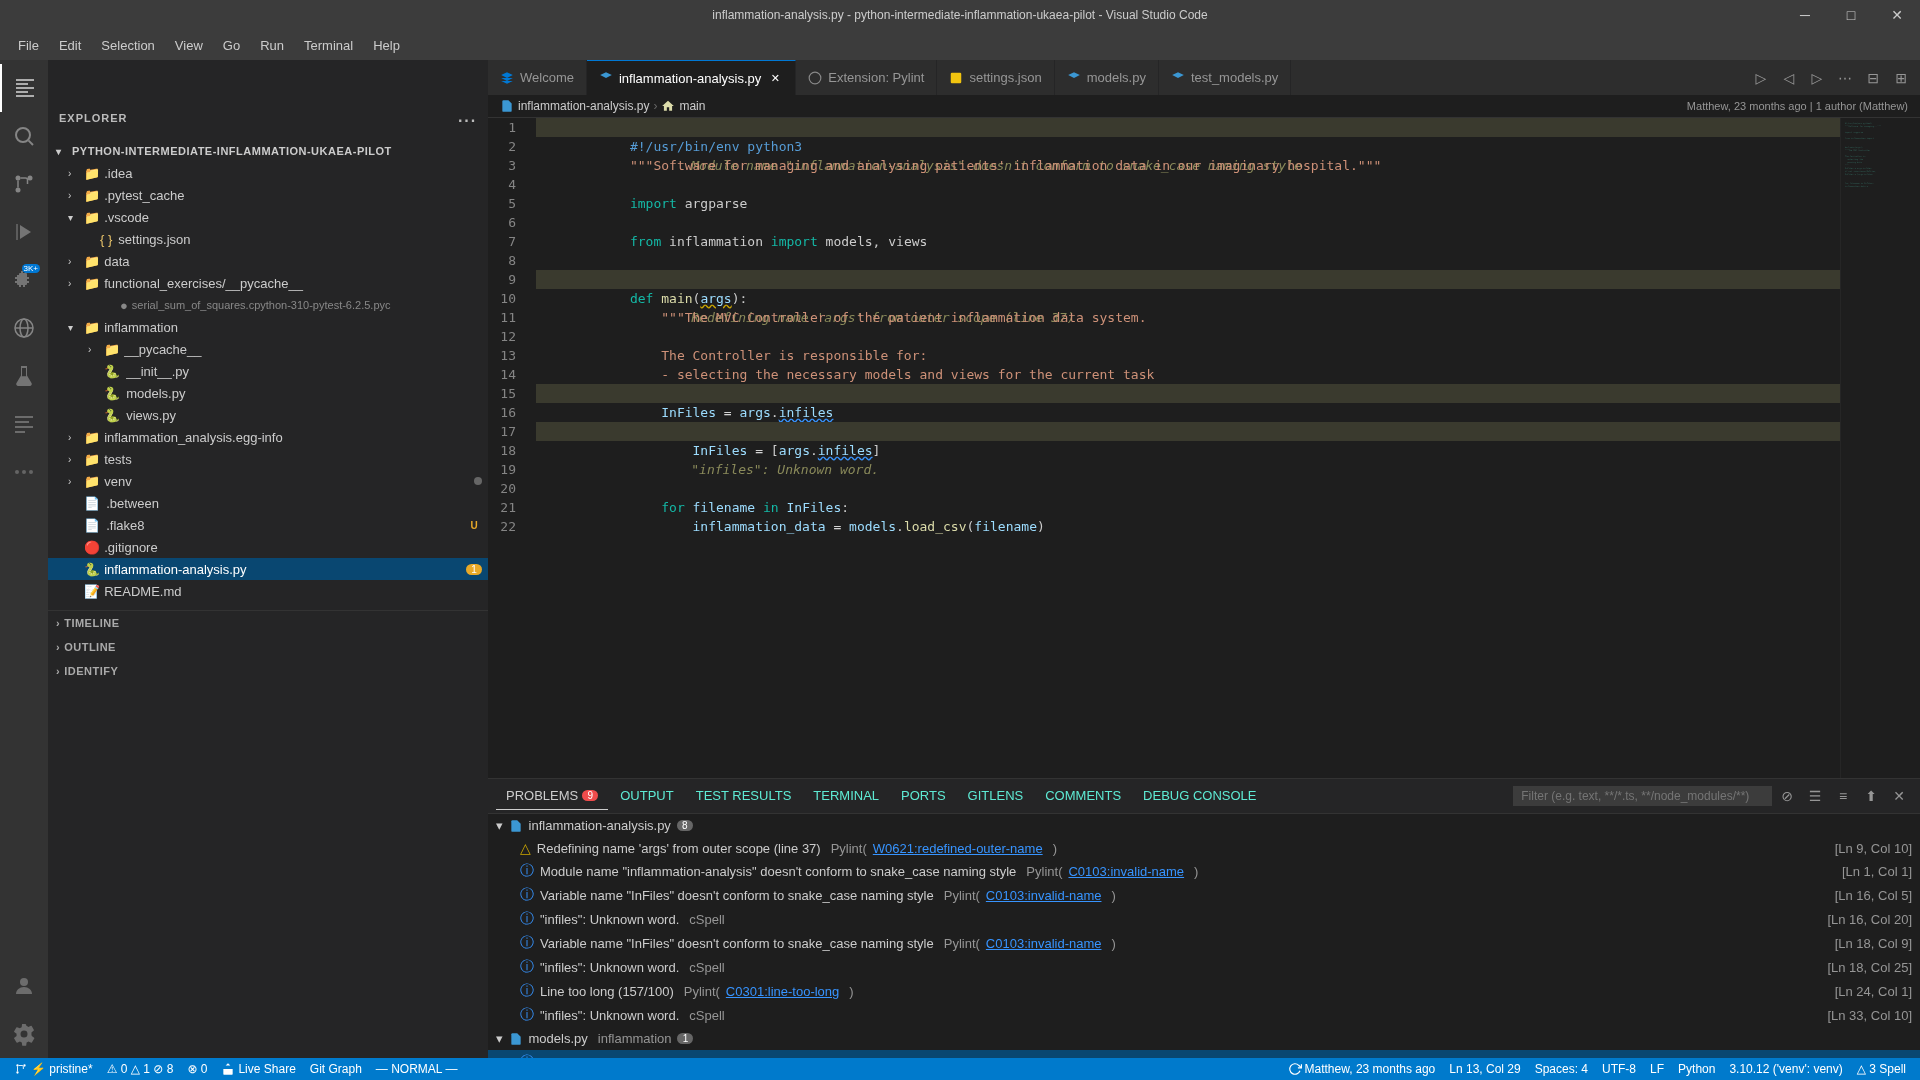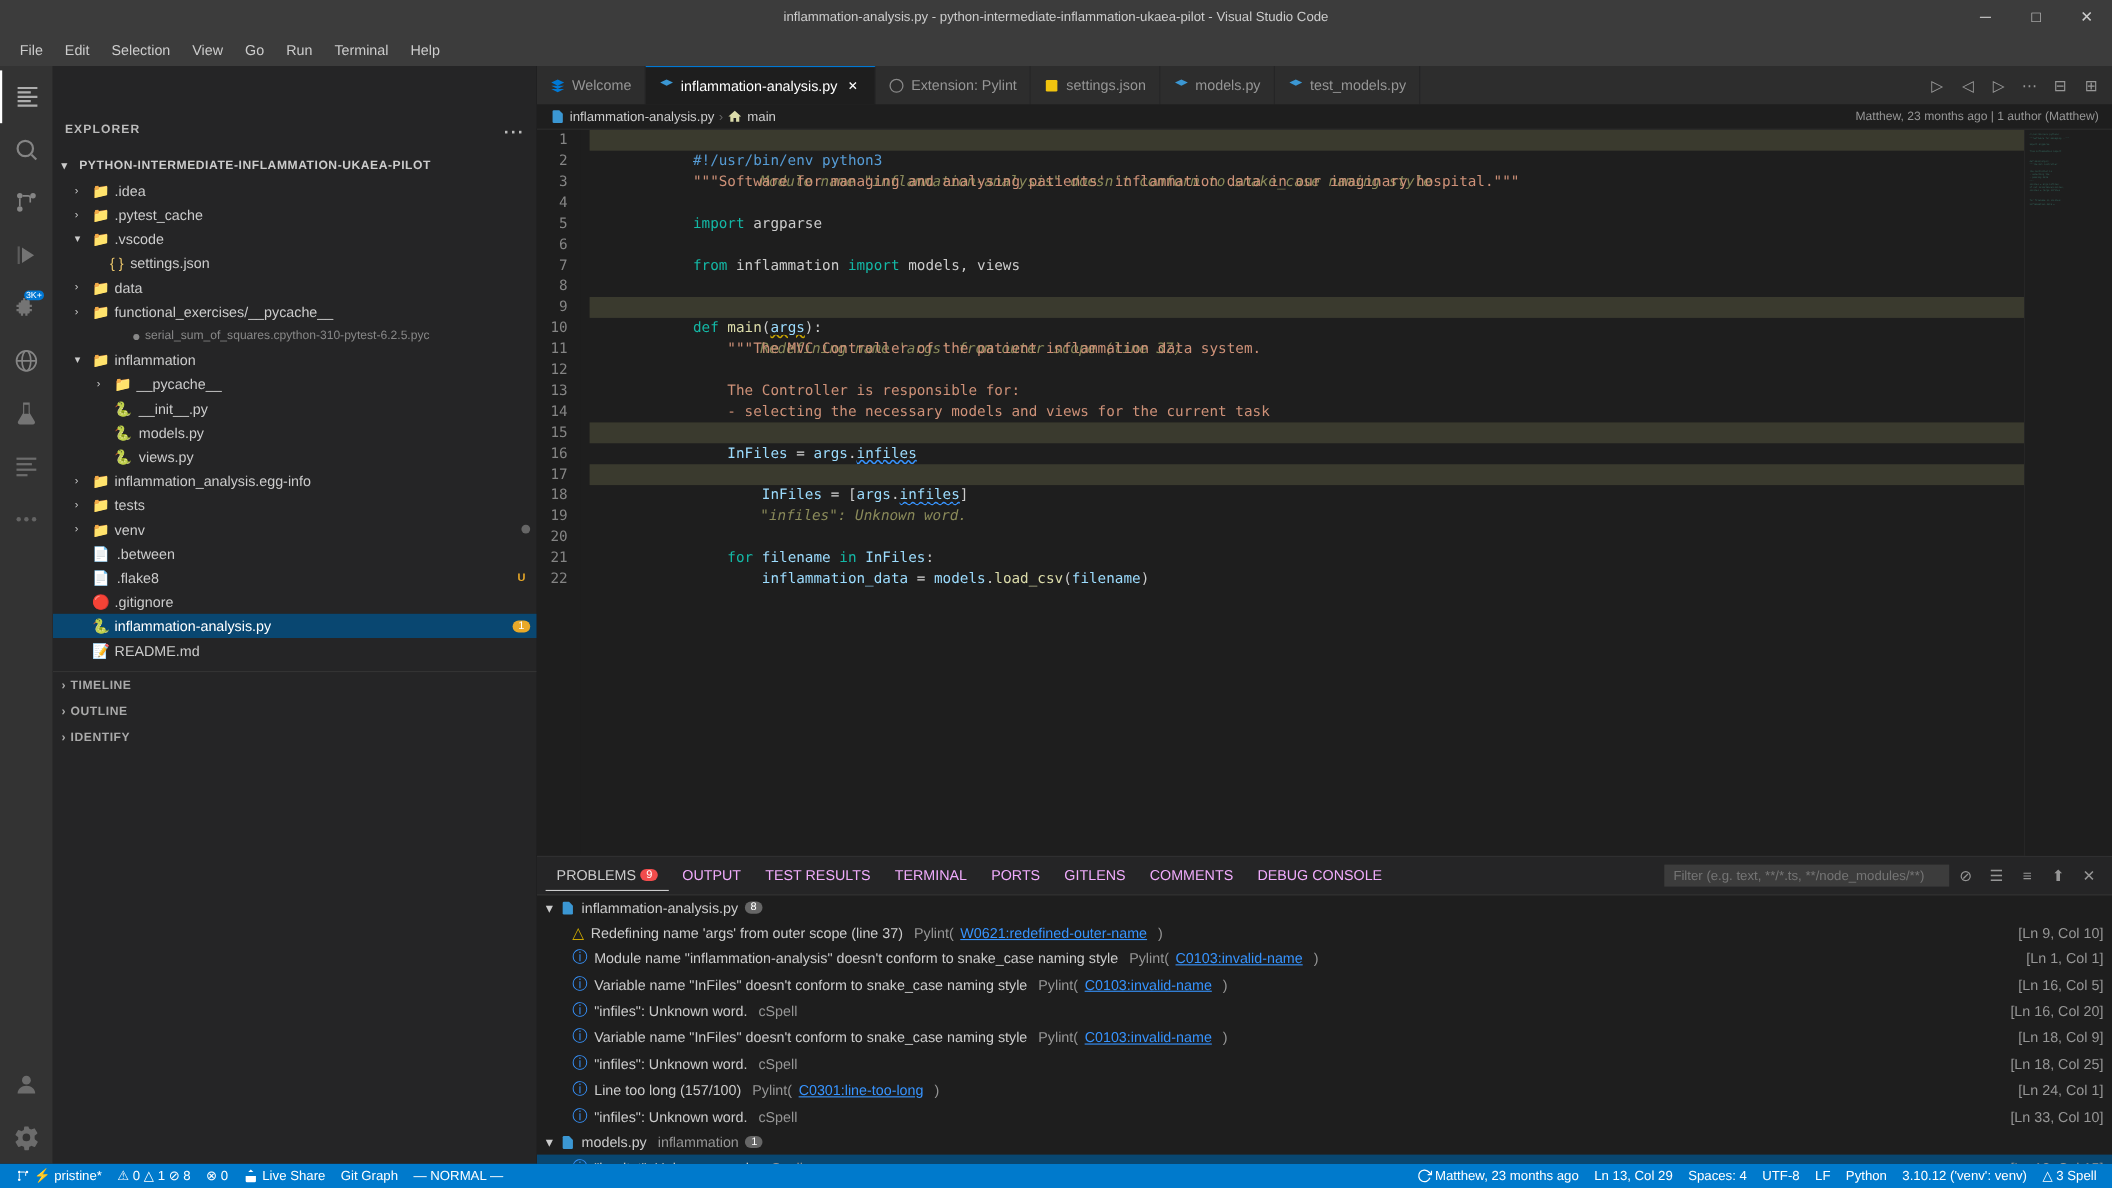--- a/index.html
+++ b/index.html
@@ -70,21 +70,21 @@
     .fn { color: #dcdcaa; }
     .builtin { color: #4ec9b0; }
     .hint-text { color: #8a8a5a; font-style: italic; margin-left: 30px; }
 
     
     #minimap { width: 80px; background: #1e1e1e; border-left: 1px solid #333; flex-shrink: 0; }
 
     
     #problems-panel { height: 280px; background: #1e1e1e; border-top: 1px solid #333; display: flex; flex-direction: column; flex-shrink: 0; }
     #panel-tabs { display: flex; align-items: center; background: #252526; height: 35px; border-bottom: 1px solid #333; padding: 0 8px; gap: 2px; }
-    .panel-tab { padding: 6px 10px; cursor: pointer; color: #f0abfc; font-size: 13px; display: flex; align-items: center; gap: 4px; border-bottom: 1px solid transparent; }
+    .panel-tab { padding: 6px 10px; cursor: pointer; color: #5eead4; font-size: 13px; display: flex; align-items: center; gap: 4px; border-bottom: 1px solid transparent; }
     .panel-tab.active { color: #cccccc; border-bottom: 1px solid #cccccc; }
     .panel-badge { background: #0078d4; color: white; border-radius: 10px; font-size: 10px; padding: 0 5px; min-width: 16px; text-align: center; }
     .panel-badge.red { background: #f14c4c; }
     .panel-spacer { flex: 1; }
     .panel-action { width: 26px; height: 26px; display: flex; align-items: center; justify-content: center; cursor: pointer; color: #969696; border-radius: 3px; font-size: 14px; }
 
     
     #problems-list { flex: 1; overflow-y: auto; font-size: 13px; }
     .problem-group { padding: 4px 8px; display: flex; align-items: center; gap: 6px; cursor: pointer; color: #cccccc; font-weight: 500; }
     .problem-item { padding: 3px 8px 3px 32px; display: flex; align-items: center; gap: 6px; cursor: pointer; color: #cccccc; }

